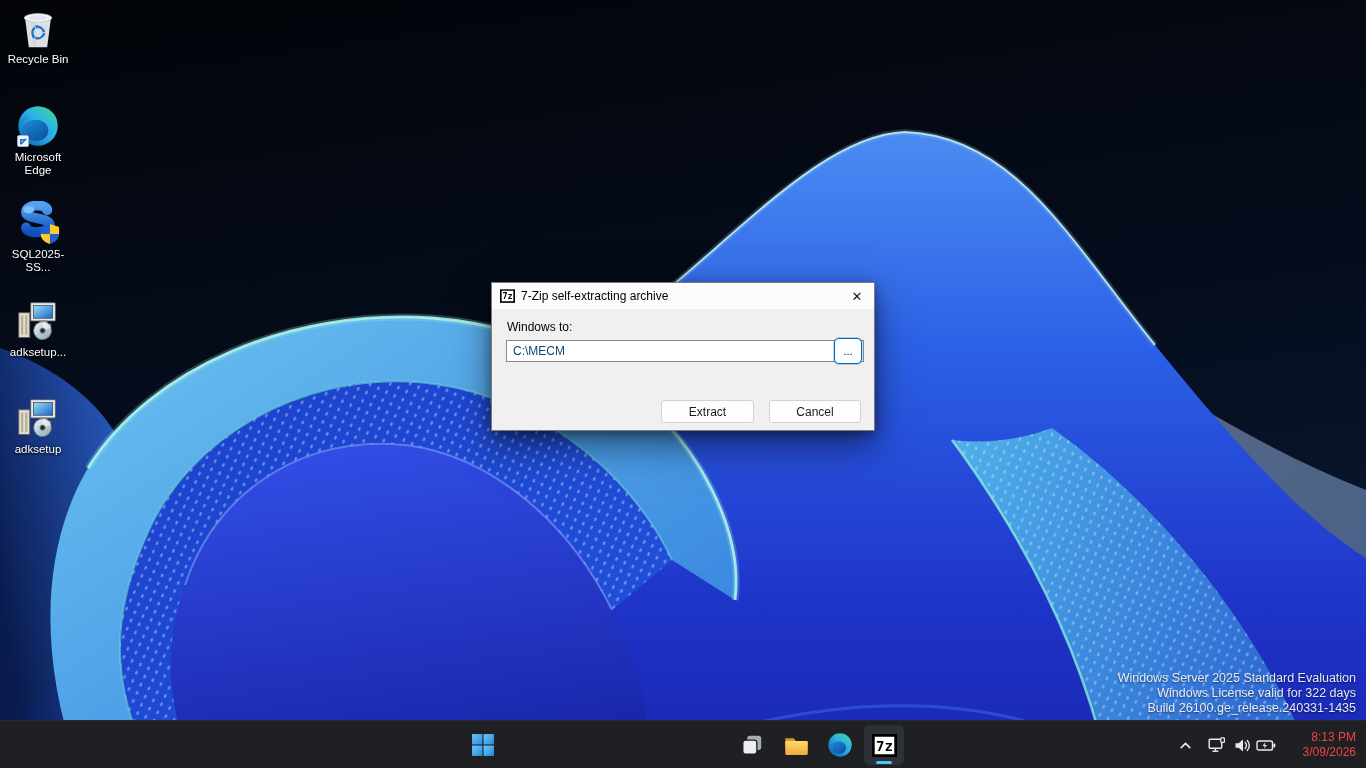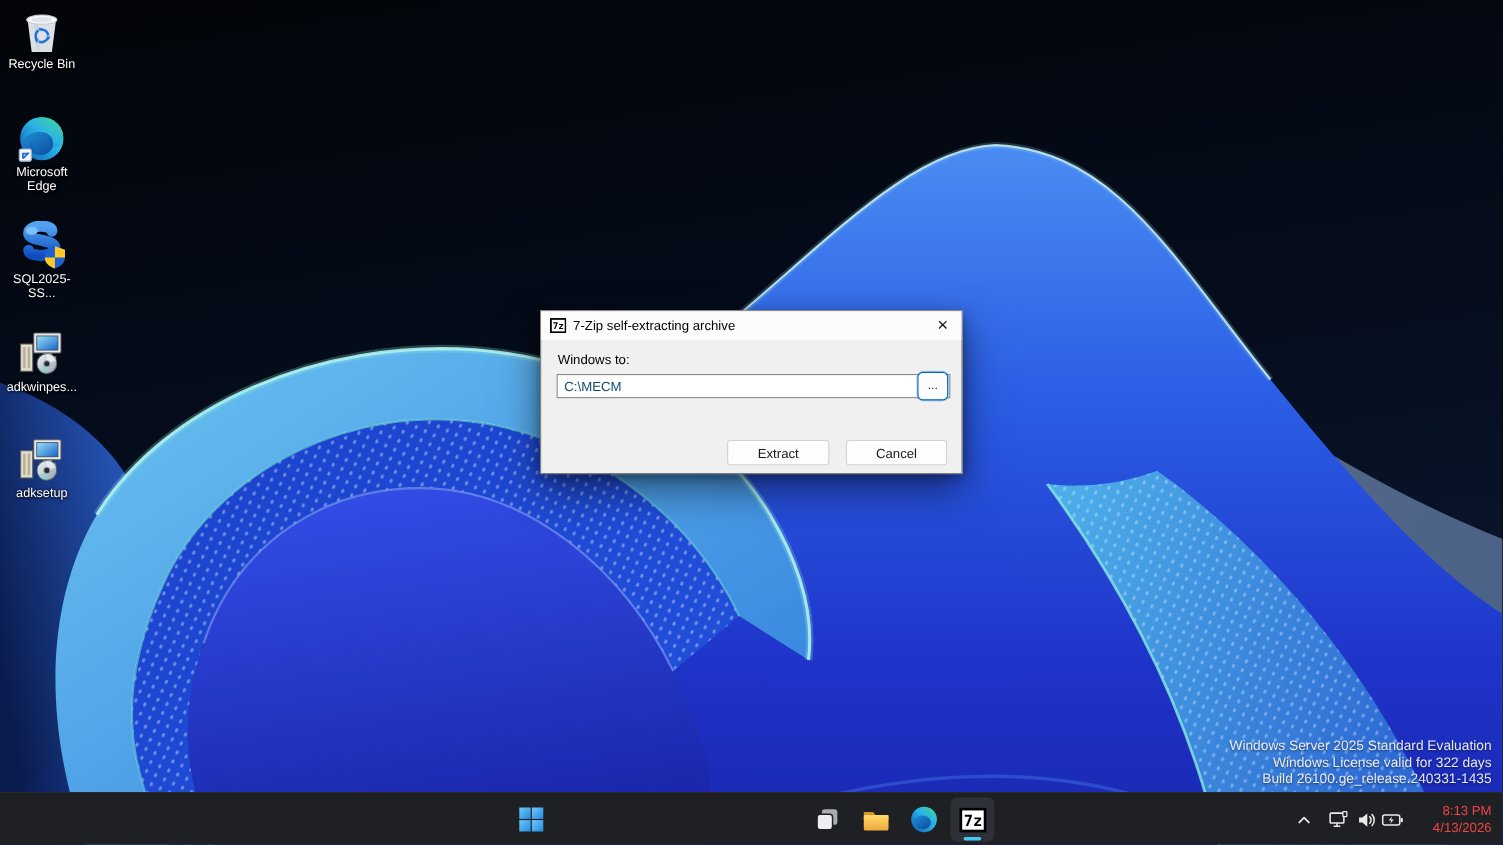--- a/index.html
+++ b/index.html
@@ -281,21 +281,21 @@
   <div class="desk-icon" style="top:201px">
     <span class="ic"><svg width="44" height="44">
           <use href="#sym-sql"></use>
         </svg></span>
     <span class="lbl">SQL2025-SS...</span>
   </div>
   <div class="desk-icon" style="top:299px">
     <span class="ic"><svg width="44" height="44">
           <use href="#sym-installer"></use>
         </svg></span>
-    <span class="lbl">adkwinpes...</span>
+    <span class="lbl">adksetup...</span>
   </div>
   <div class="desk-icon" style="top:396px">
     <span class="ic"><svg width="44" height="44">
           <use href="#sym-installer"></use>
         </svg></span>
     <span class="lbl">adksetup</span>
   </div>
 
   <div class="watermark">
     <div>Windows Server 2025 Standard Evaluation</div>
@@ -373,16 +373,16 @@
     <div class="tray-btn" style="left:1252px; width:28px">
       <svg width="20" height="13" viewBox="0 0 20 13">
         <rect x="1" y="2" width="15.5" height="9" rx="1.8" fill="none" stroke="#eaeaea" stroke-width="1.4"></rect>
         <rect x="17.3" y="4.6" width="2" height="3.8" rx=".8" fill="#eaeaea"></rect>
         <path d="M9.6 3 L6.4 7 h2.4 l-1 3 L11 6 H8.7 Z" fill="#eaeaea"></path>
       </svg>
     </div>
 
     <div class="clock">
       <span>8:13 PM</span>
-      <span>4/13/2026</span>
+      <span>3/09/2026</span>
     </div>
   </div>
 </div>
 
 </body></html>

